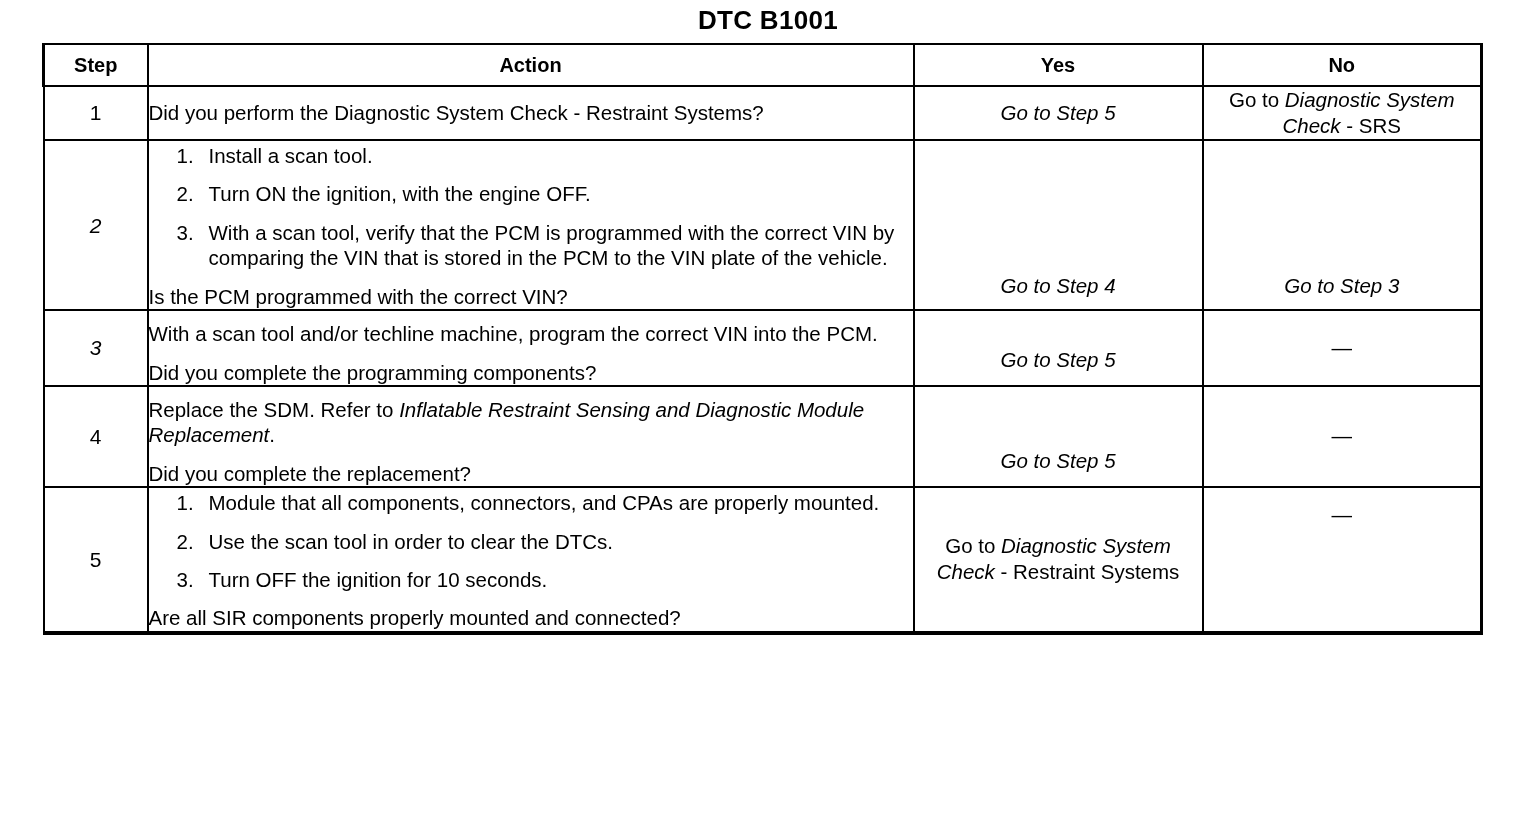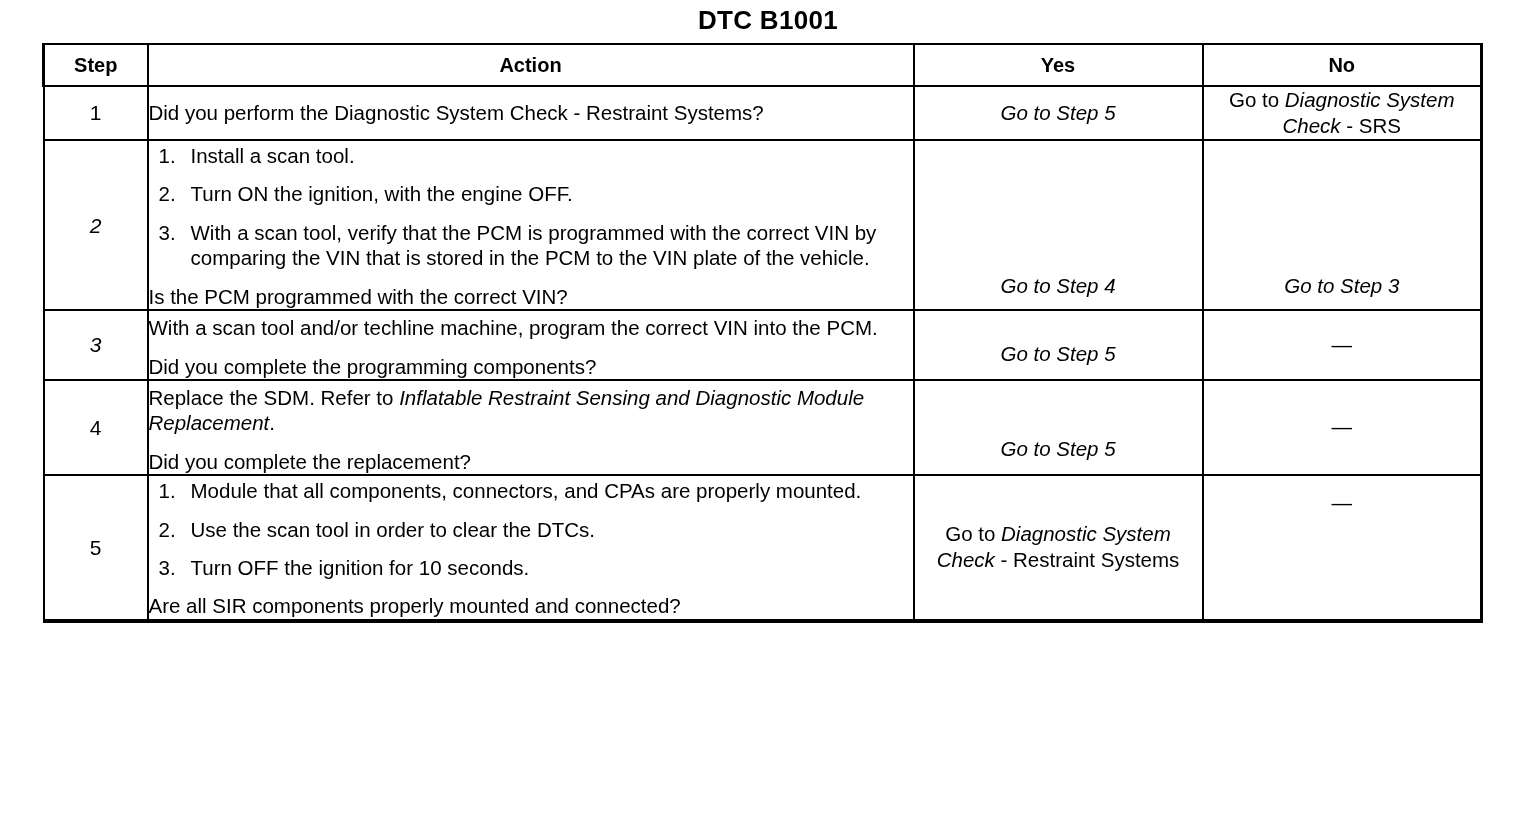--- a/index.html
+++ b/index.html
@@ -107,21 +107,21 @@
   td.branch .goto-ital  { font-style: italic; }
   td.branch.ital-all { font-style: italic; }
   td.branch .dash { font-style: normal; }
 
   
   tbody tr:last-child td { border-bottom-width: 4px; }
 
   
   ol.steps {
     margin: 2px 5px 0 0;
-    padding: 0 0 0 4px;
+    padding: 0 0 0 22px;
     list-style: none;
     counter-reset: sitem;
   }
   ol.steps > li {
     counter-increment: sitem;
     position: relative;
     padding-left: 38px;
     margin-bottom: 13px;
     line-height: 1.24;
   }
@@ -133,21 +133,21 @@
     top: 0;
   }
 
   p.lead {
     margin: 0;
   }
   p.tail {
     margin: 13px 0 0 0;
   }
   p.para {
-    margin: 4px 0 13px 0;
+    margin: 10px 0 13px 0;
   }
   p.para:last-child { margin-bottom: 0; }
 
   .ital { font-style: italic; }
   .vpad-a { padding-top: 11px; padding-bottom: 12px; }
 </style>
 </head>
 <body>
 
 <div class="page">

